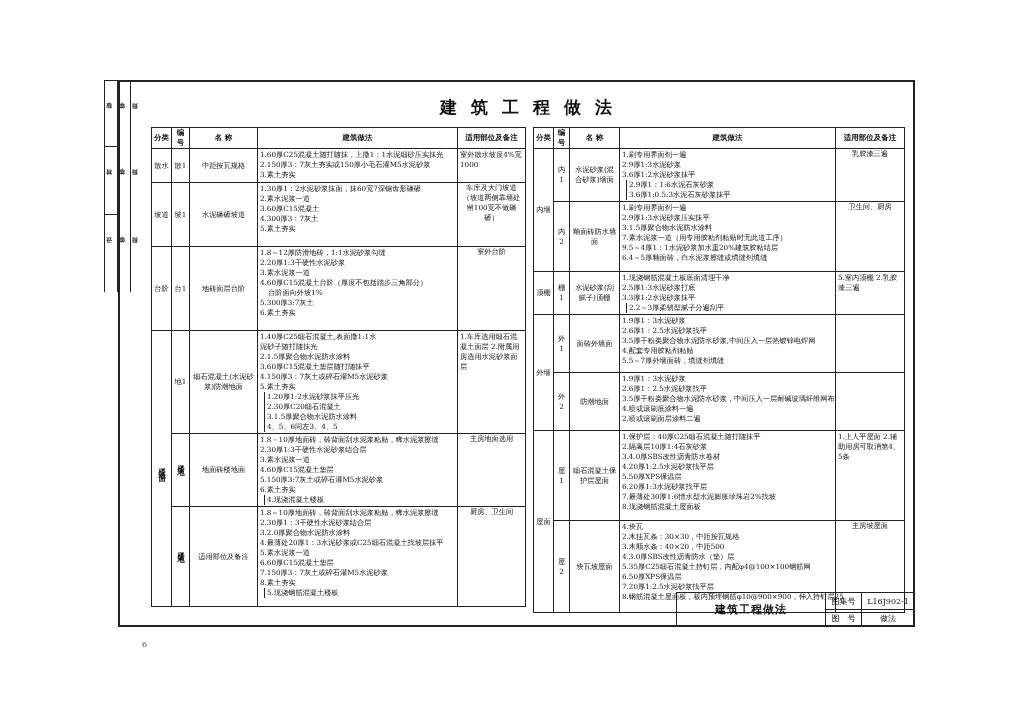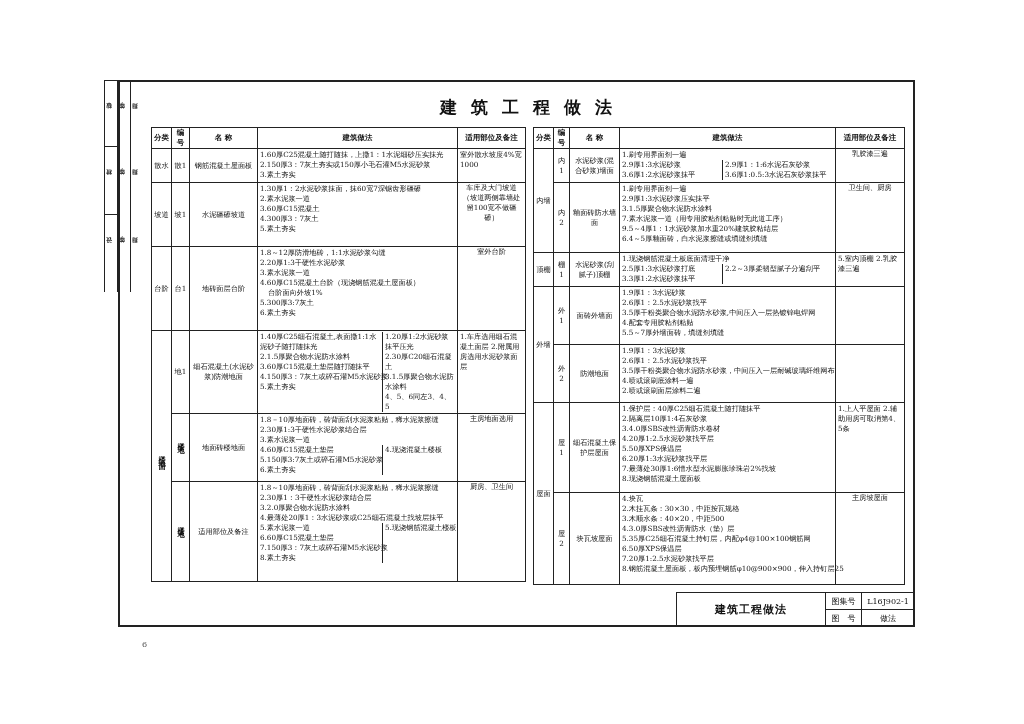--- a/index.html
+++ b/index.html
@@ -10,21 +10,21 @@
   .sidecell{position:absolute;left:0;width:13px;font-size:6px;line-height:7px;writing-mode:vertical-rl;transform:rotate(180deg);text-align:center;overflow:hidden;}
   .sidehr{position:absolute;left:104px;width:14px;border-top:1px solid #222;}
   .title{position:absolute;left:440px;top:96px;font-size:17px;letter-spacing:14px;font-weight:bold;}
   table.spec{position:absolute;border-collapse:collapse;font-size:7.2px;line-height:10px;table-layout:fixed;}
   table.spec td,table.spec th{border:1px solid #222;padding:0 2px;vertical-align:middle;}
   table.spec th{font-weight:bold;height:14px;font-size:7.5px;}
   td.c{text-align:center;}
   td.top{vertical-align:top !important;text-align:center;}
   td.steps{vertical-align:top !important;padding:1px 2px !important;}
   .step{white-space:nowrap;}
-  .split{display:flex;}
+  .split{display:flex;flex-direction:column;}
   .split .l{flex:0 0 auto;}
   .split .r{border-left:1.5px solid #222;padding-left:2px;margin-left:4px;}
   .vert{writing-mode:vertical-rl;text-orientation:upright;letter-spacing:4px;font-weight:bold;}
   .titleblock{position:absolute;left:676px;top:592px;width:239px;height:35px;border-collapse:collapse;font-size:8px;}
   .titleblock td{border:1px solid #222;text-align:center;}
   .pagenum{position:absolute;left:142px;top:640px;font-size:8px;color:#555;}
 </style>
 </head>
 <body>
 
@@ -66,21 +66,21 @@
     <th>分类</th>
     <th>编号</th>
     <th>名 称</th>
     <th>建筑做法</th>
     <th>适用部位及备注</th>
   </tr>
 
   <tr style="height:34px">
     <td class="c">散水</td>
     <td class="c">散1</td>
-    <td class="c">钢筋混凝土屋面板</td>
+    <td class="c">中距按瓦规格</td>
     <td class="steps">
       <div class="step">1.60厚C25混凝土随打随抹，上撒1：1水泥细砂压实抹光</div>
       <div class="step">2.150厚3：7灰土夯实或150厚小毛石灌M5水泥砂浆</div>
       <div class="step">3.素土夯实</div>
     </td>
     <td class="steps" style="text-align:left">室外散水坡度4%宽1000</td>
   </tr>
 
   <tr style="height:64px">
     <td class="c">坡道</td>
@@ -97,21 +97,21 @@
   </tr>
 
   <tr style="height:84px">
     <td class="c">台阶</td>
     <td class="c">台1</td>
     <td class="c">地砖面层台阶</td>
     <td class="steps">
       <div class="step">1.8～12厚防滑地砖，1:1水泥砂浆勾缝</div>
       <div class="step">2.20厚1:3干硬性水泥砂浆</div>
       <div class="step">3.素水泥浆一道</div>
-      <div class="step">4.60厚C15混凝土台阶（现浇钢筋混凝土屋面板）</div>
+      <div class="step">4.60厚C15混凝土台阶（厚度不包括踏步三角部分）</div>
       <div class="step" style="padding-left:8px">  台阶面向外坡1%</div>
       <div class="step">5.300厚3:7灰土</div>
       <div class="step">6.素土夯实</div>
     </td>
     <td class="top">室外台阶</td>
   </tr>
 
   <tr style="height:80px">
     <td class="c" rowspan="3"><span class="vert">楼地面</span></td>
     <td class="c">地1</td>

